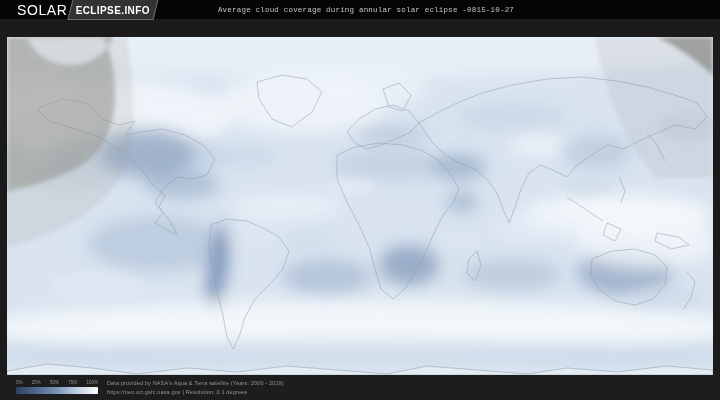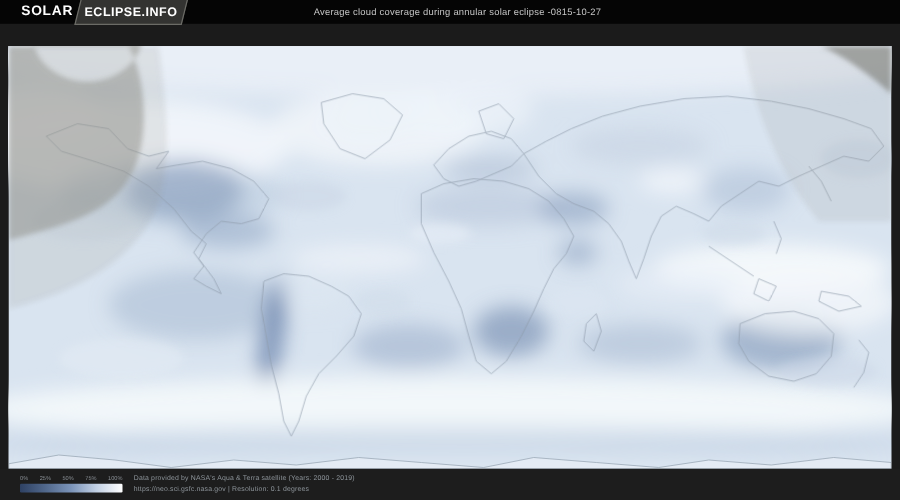--- a/index.html
+++ b/index.html
@@ -8,34 +8,34 @@
     background:#1b1b1b;font-family:"Liberation Sans","DejaVu Sans",sans-serif;
     -webkit-font-smoothing:antialiased;
   }
   
   .header{
     position:absolute;top:0;left:0;width:720px;height:19px;
     background:#050505;display:flex;align-items:center;
   }
   .logo{display:flex;align-items:center;margin-left:17px;cursor:pointer;z-index:3;}
   .logo-primary{
-    color:#ffffff;font-size:11px;font-weight:700;letter-spacing:.6px;line-height:1;
+    color:#ffffff;font-size:14px;font-weight:400;letter-spacing:.6px;line-height:1;
   }
   .logo-tag{
     margin-left:3px;background:#333331;border:1px solid #6b6b66;
     transform:skewX(-14deg);padding:1px 5px 2px 5px;line-height:1;
   }
   .logo-tag-inner{
     display:inline-block;transform:skewX(14deg);
     color:#ffffff;font-size:10px;font-weight:700;letter-spacing:.4px;
   }
   .page-title{
     position:absolute;left:12px;right:0;top:0;height:19px;
     display:flex;align-items:center;justify-content:center;
-    color:#c6c6c6;font-size:7.5px;letter-spacing:.2px;pointer-events:none;
+    color:#c6c6c6;font-size:7.5px;letter-spacing:.2px;pointer-events:none;font-family:Liberation Mono, monospace;
   }
   
   .map-wrap{
     position:absolute;left:7px;top:37px;width:706px;height:338px;
     background:#d9e4f0;overflow:hidden;
   }
   .map-wrap svg{display:block;}
   
   .footer{
     position:absolute;left:0;bottom:0;width:720px;height:25px;

